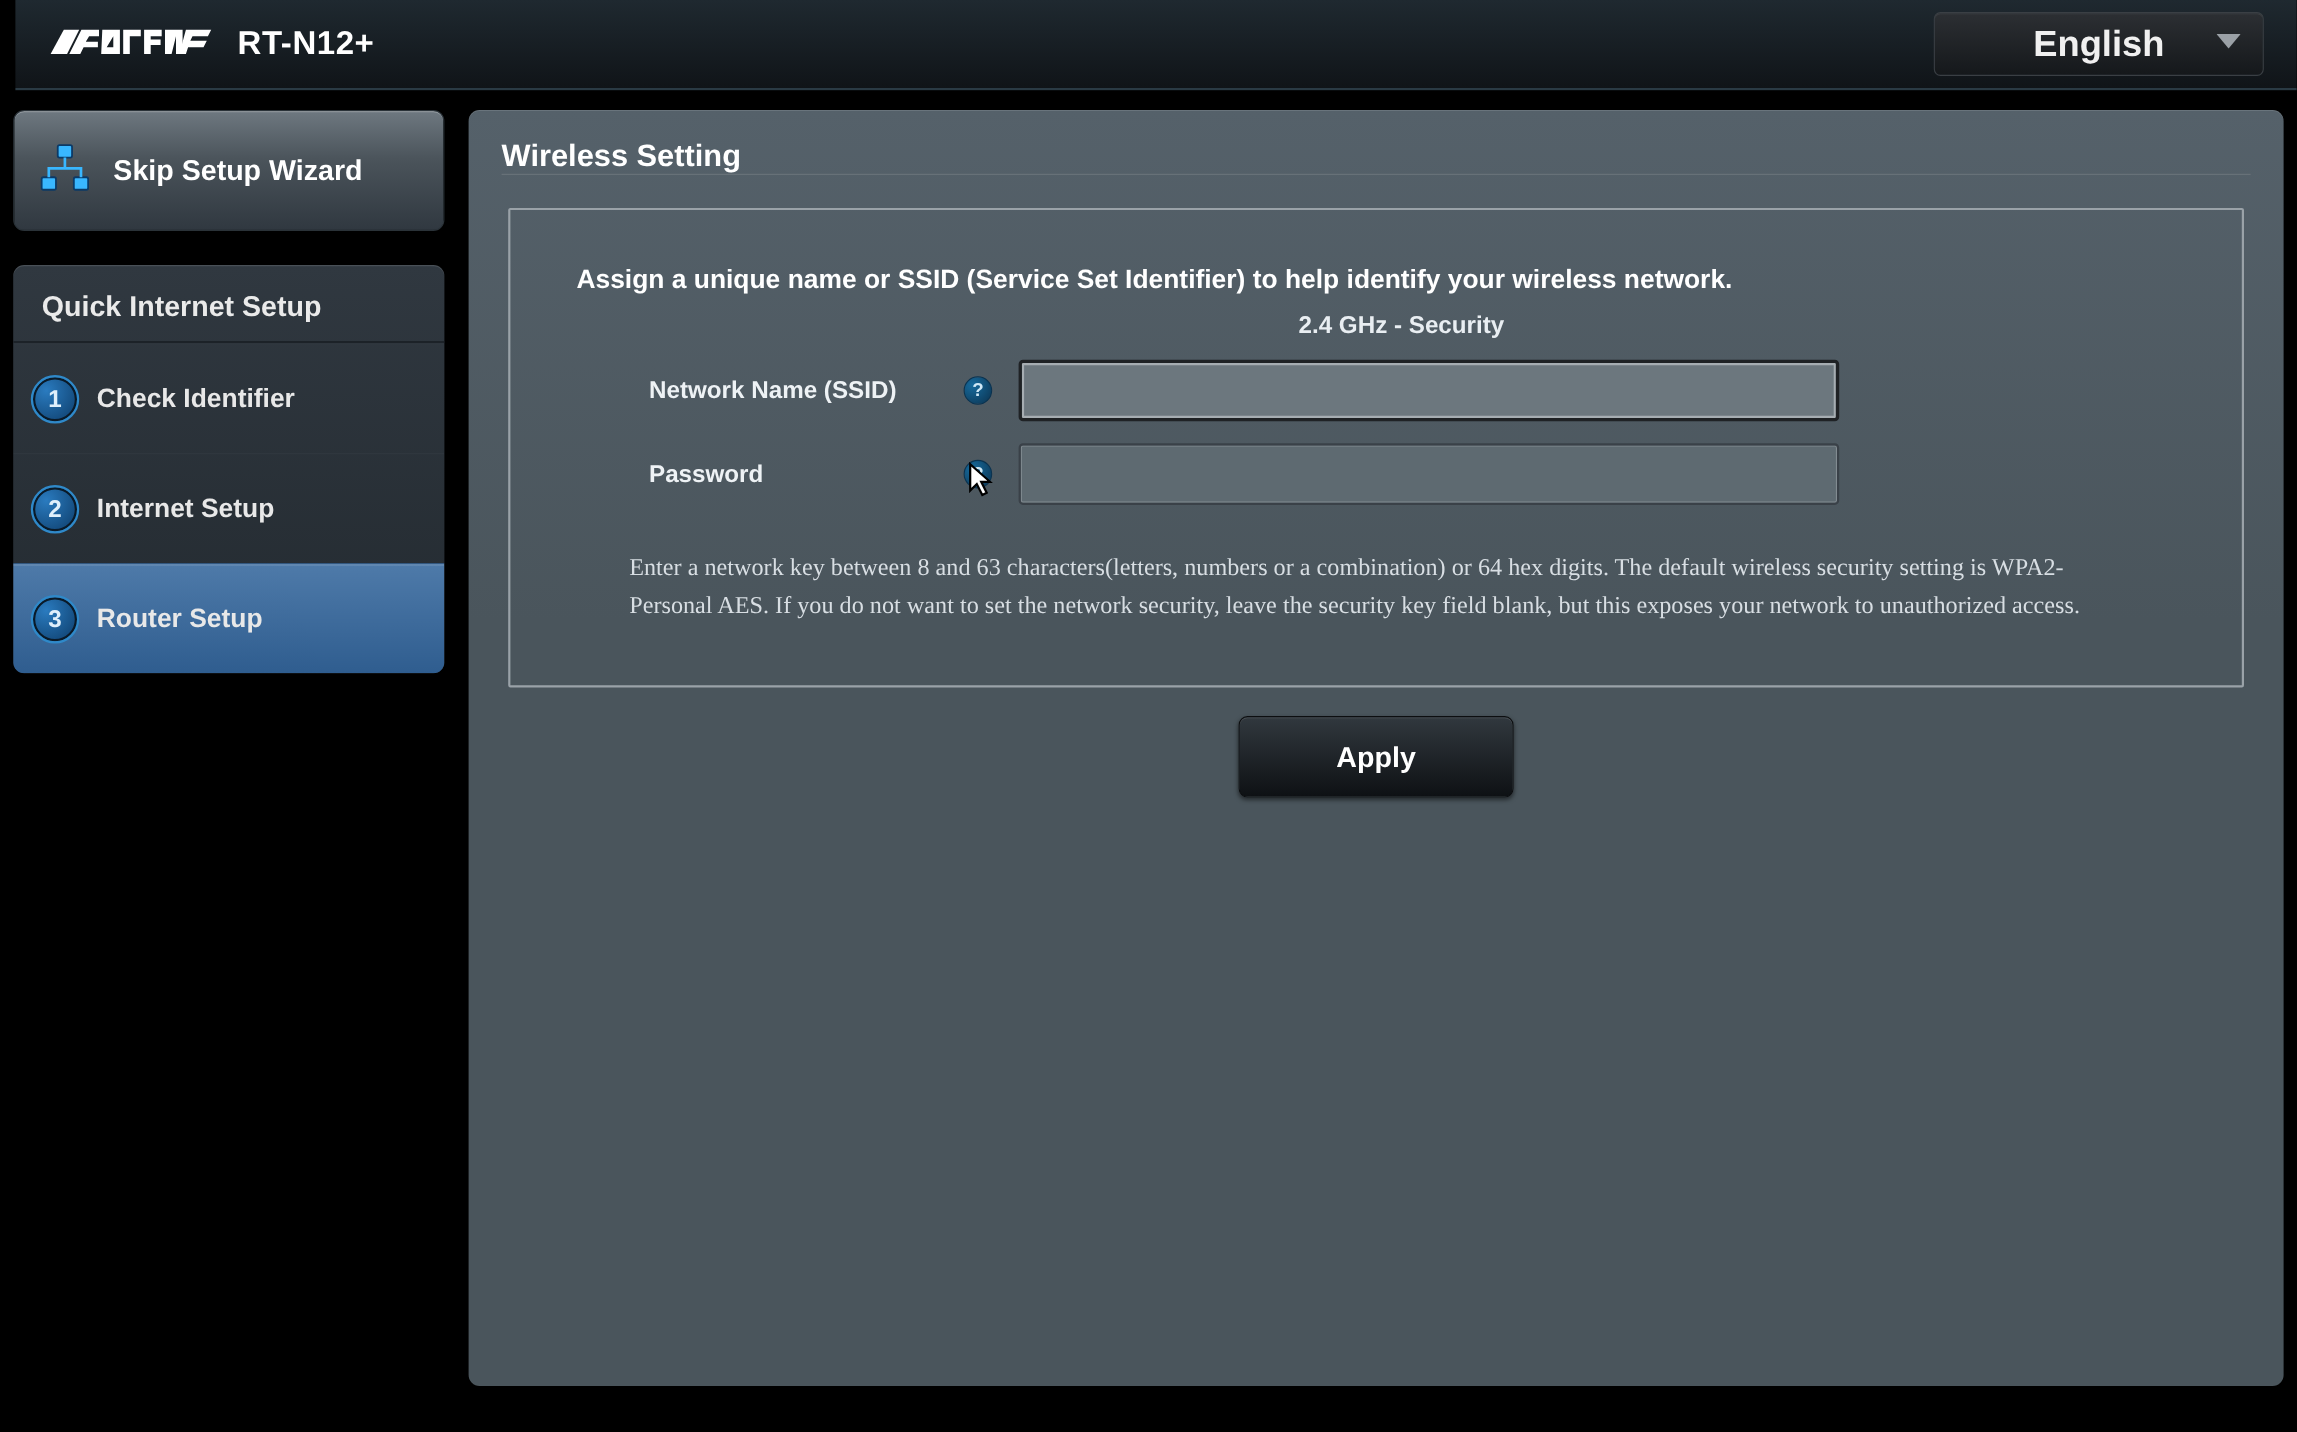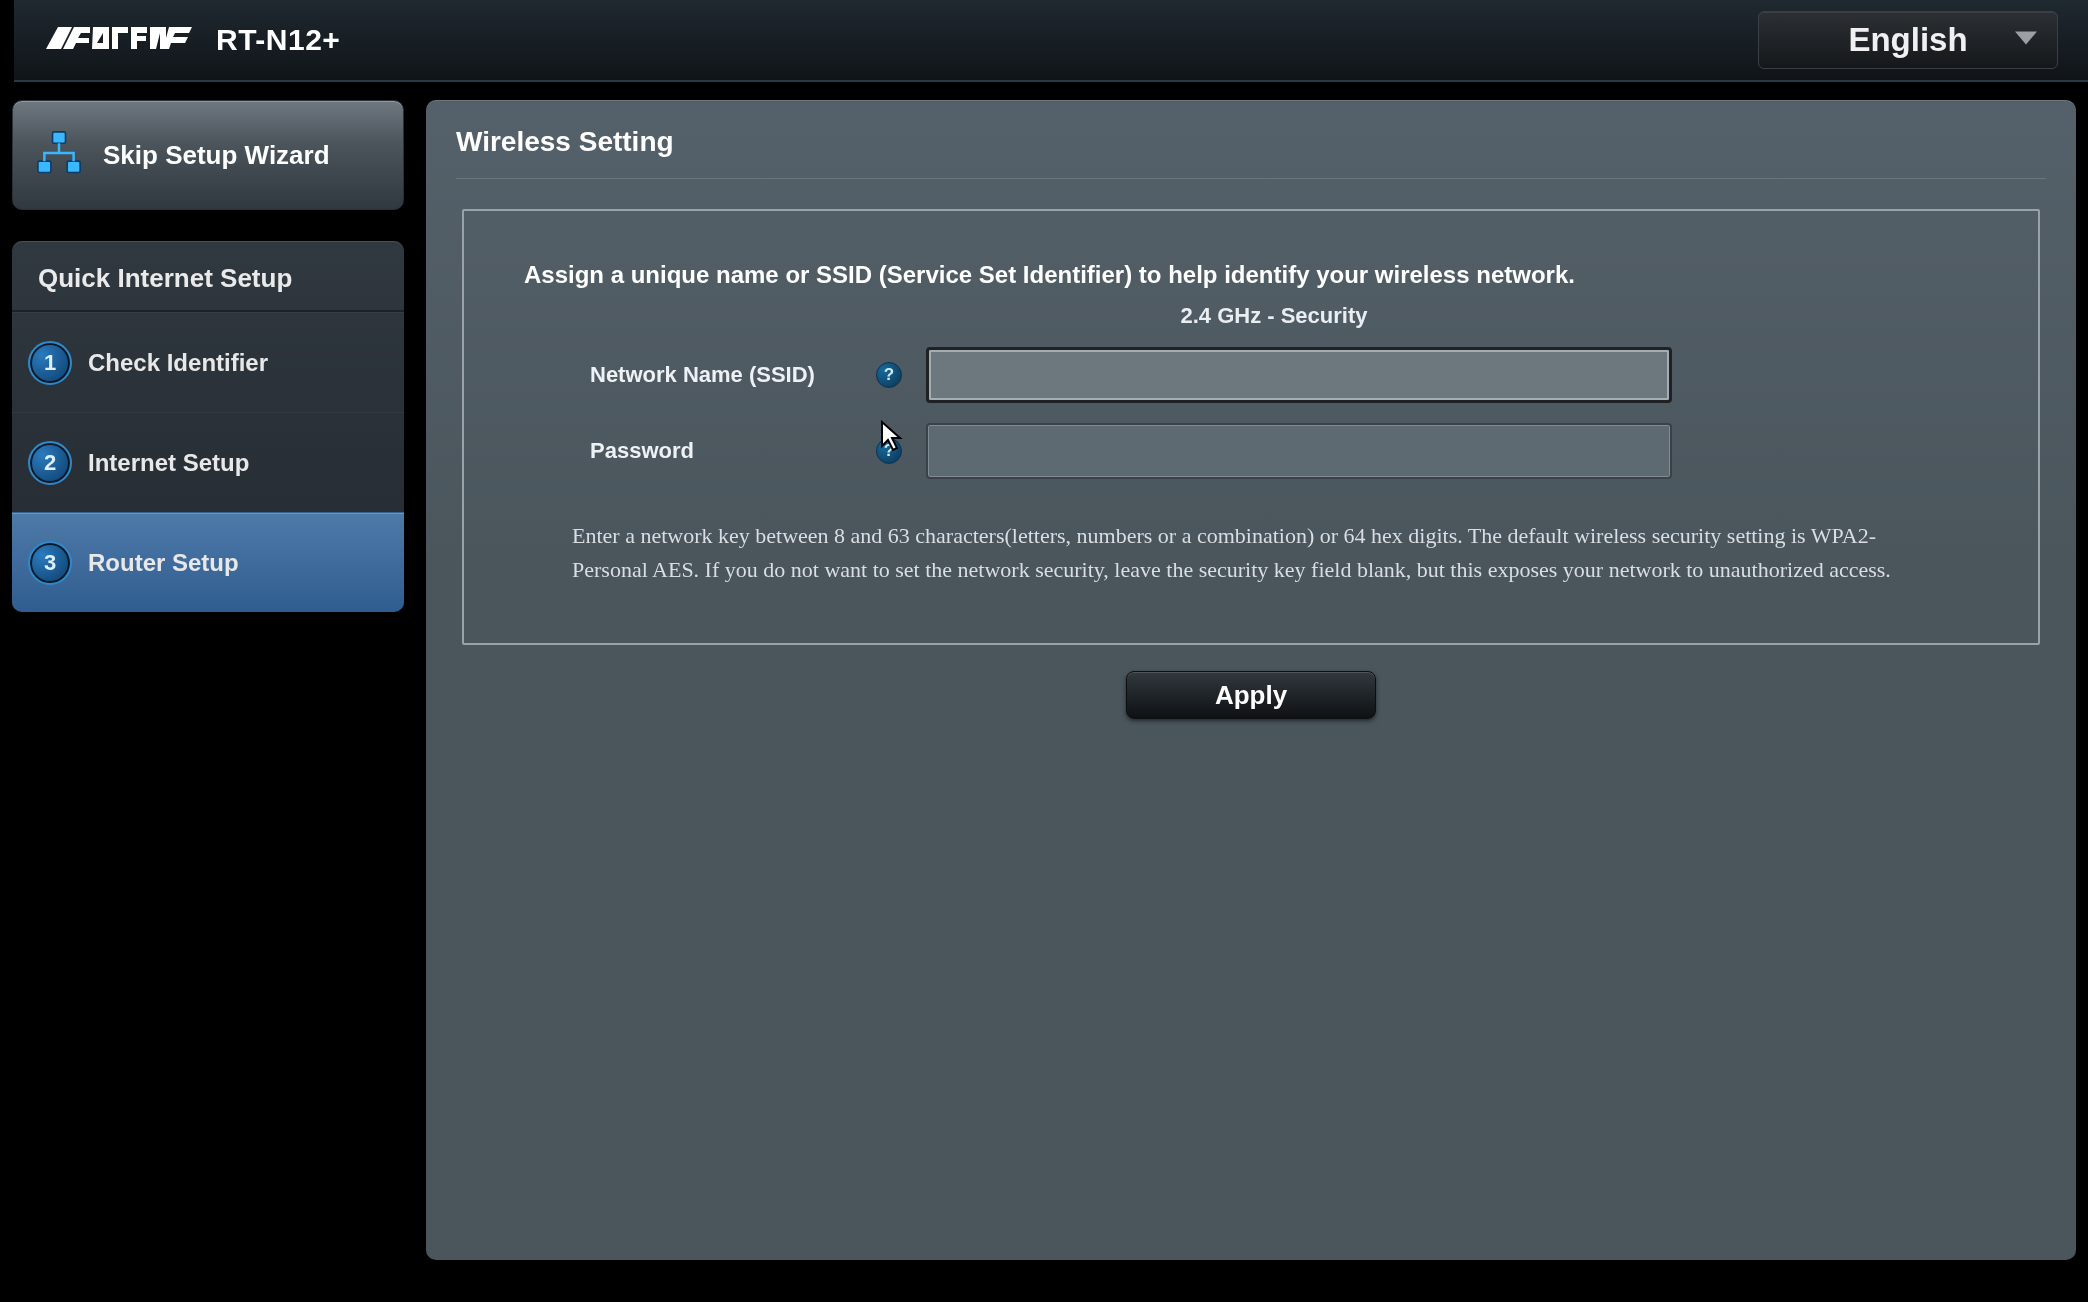--- a/index.html
+++ b/index.html
@@ -157,21 +157,20 @@
     background: linear-gradient(to bottom, #55616a 0%, #4a555c 40%, #4a555c 100%);
     border-radius: 10px;
     padding: 26px 30px 40px 30px;
     min-height: 1160px;
     box-shadow: inset 0 1px 0 rgba(255,255,255,0.12), 0 2px 6px rgba(0,0,0,0.5);
   }
   .main-title {
     font-size: 28px;
     font-weight: bold;
     color: #fff;
-    padding-bottom: 20px;
     border-bottom: 1px solid #6a747b;
     margin-bottom: 30px;
   }
   .form-box {
     border: 2px solid #9aa2a8;
     border-radius: 2px;
     padding: 50px 60px 56px 60px;
     margin: 0 6px;
   }
   .instruction {
@@ -244,21 +243,21 @@
     color: #d8dee3;
     font-family: Liberation Serif, serif;
   }
   .apply-row {
     display: flex;
     justify-content: center;
     margin-top: 26px;
   }
   .apply-btn {
     width: 250px;
-    height: 48px;
+    height: 74px;
     background: linear-gradient(to bottom, #31383e 0%, #0e1114 100%);
     border: 1px solid #0c0e10;
     border-radius: 8px;
     color: #fff;
     font-size: 26px;
     font-weight: bold;
     cursor: pointer;
     box-shadow: inset 0 1px 0 rgba(255,255,255,0.15), 0 2px 4px rgba(0,0,0,0.5);
   }
   .cursor-arrow {

